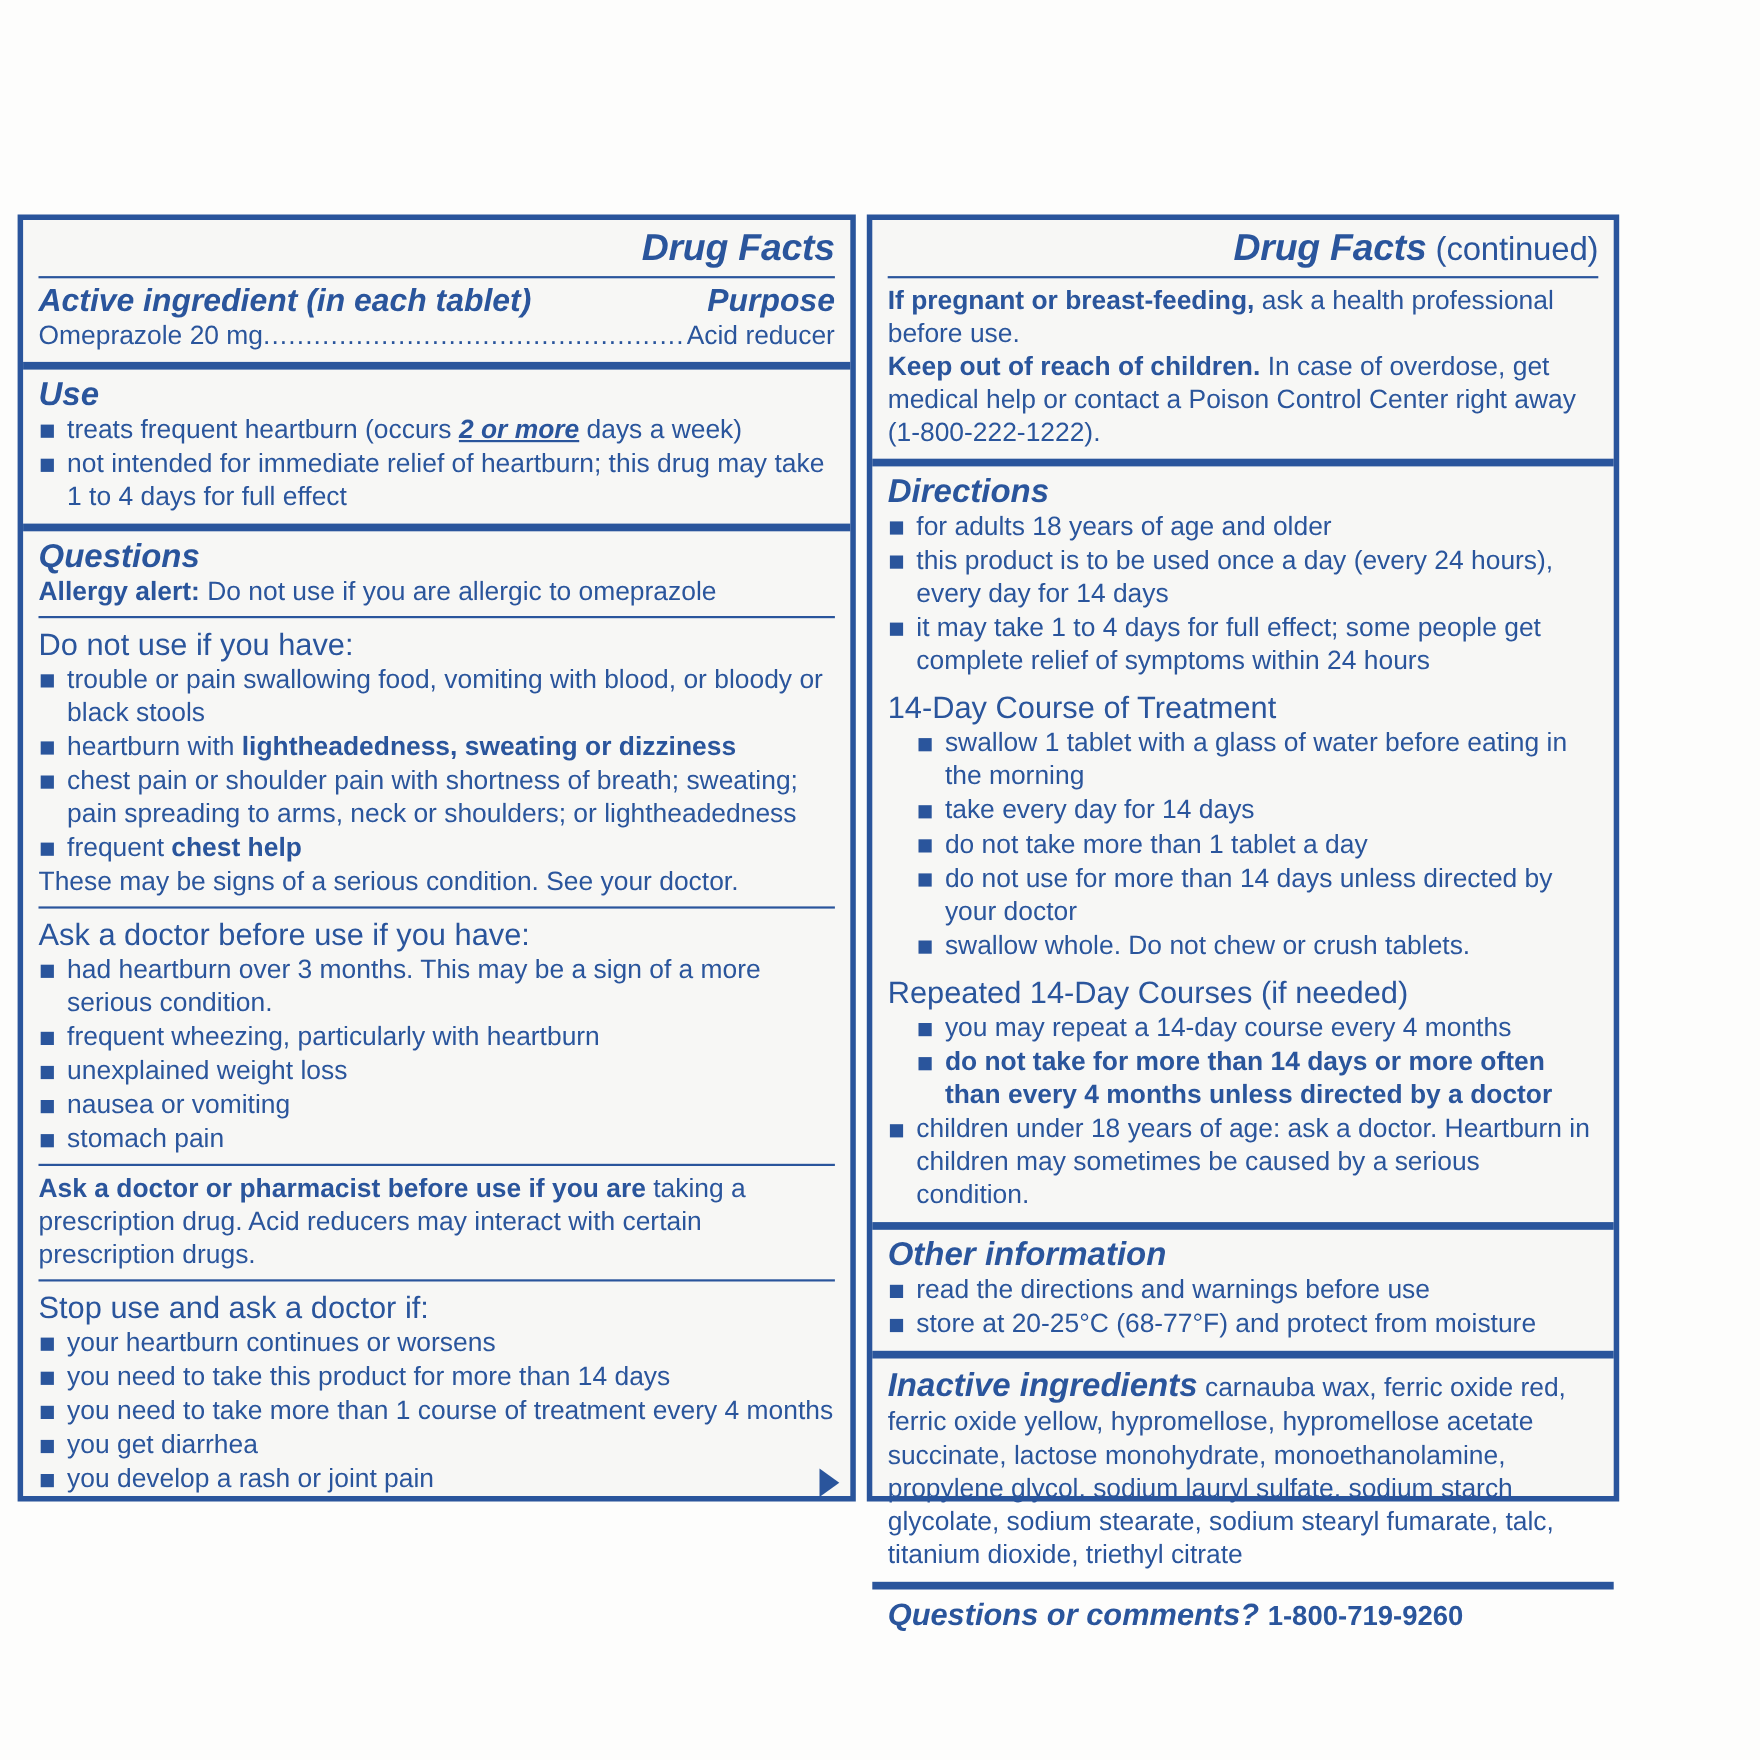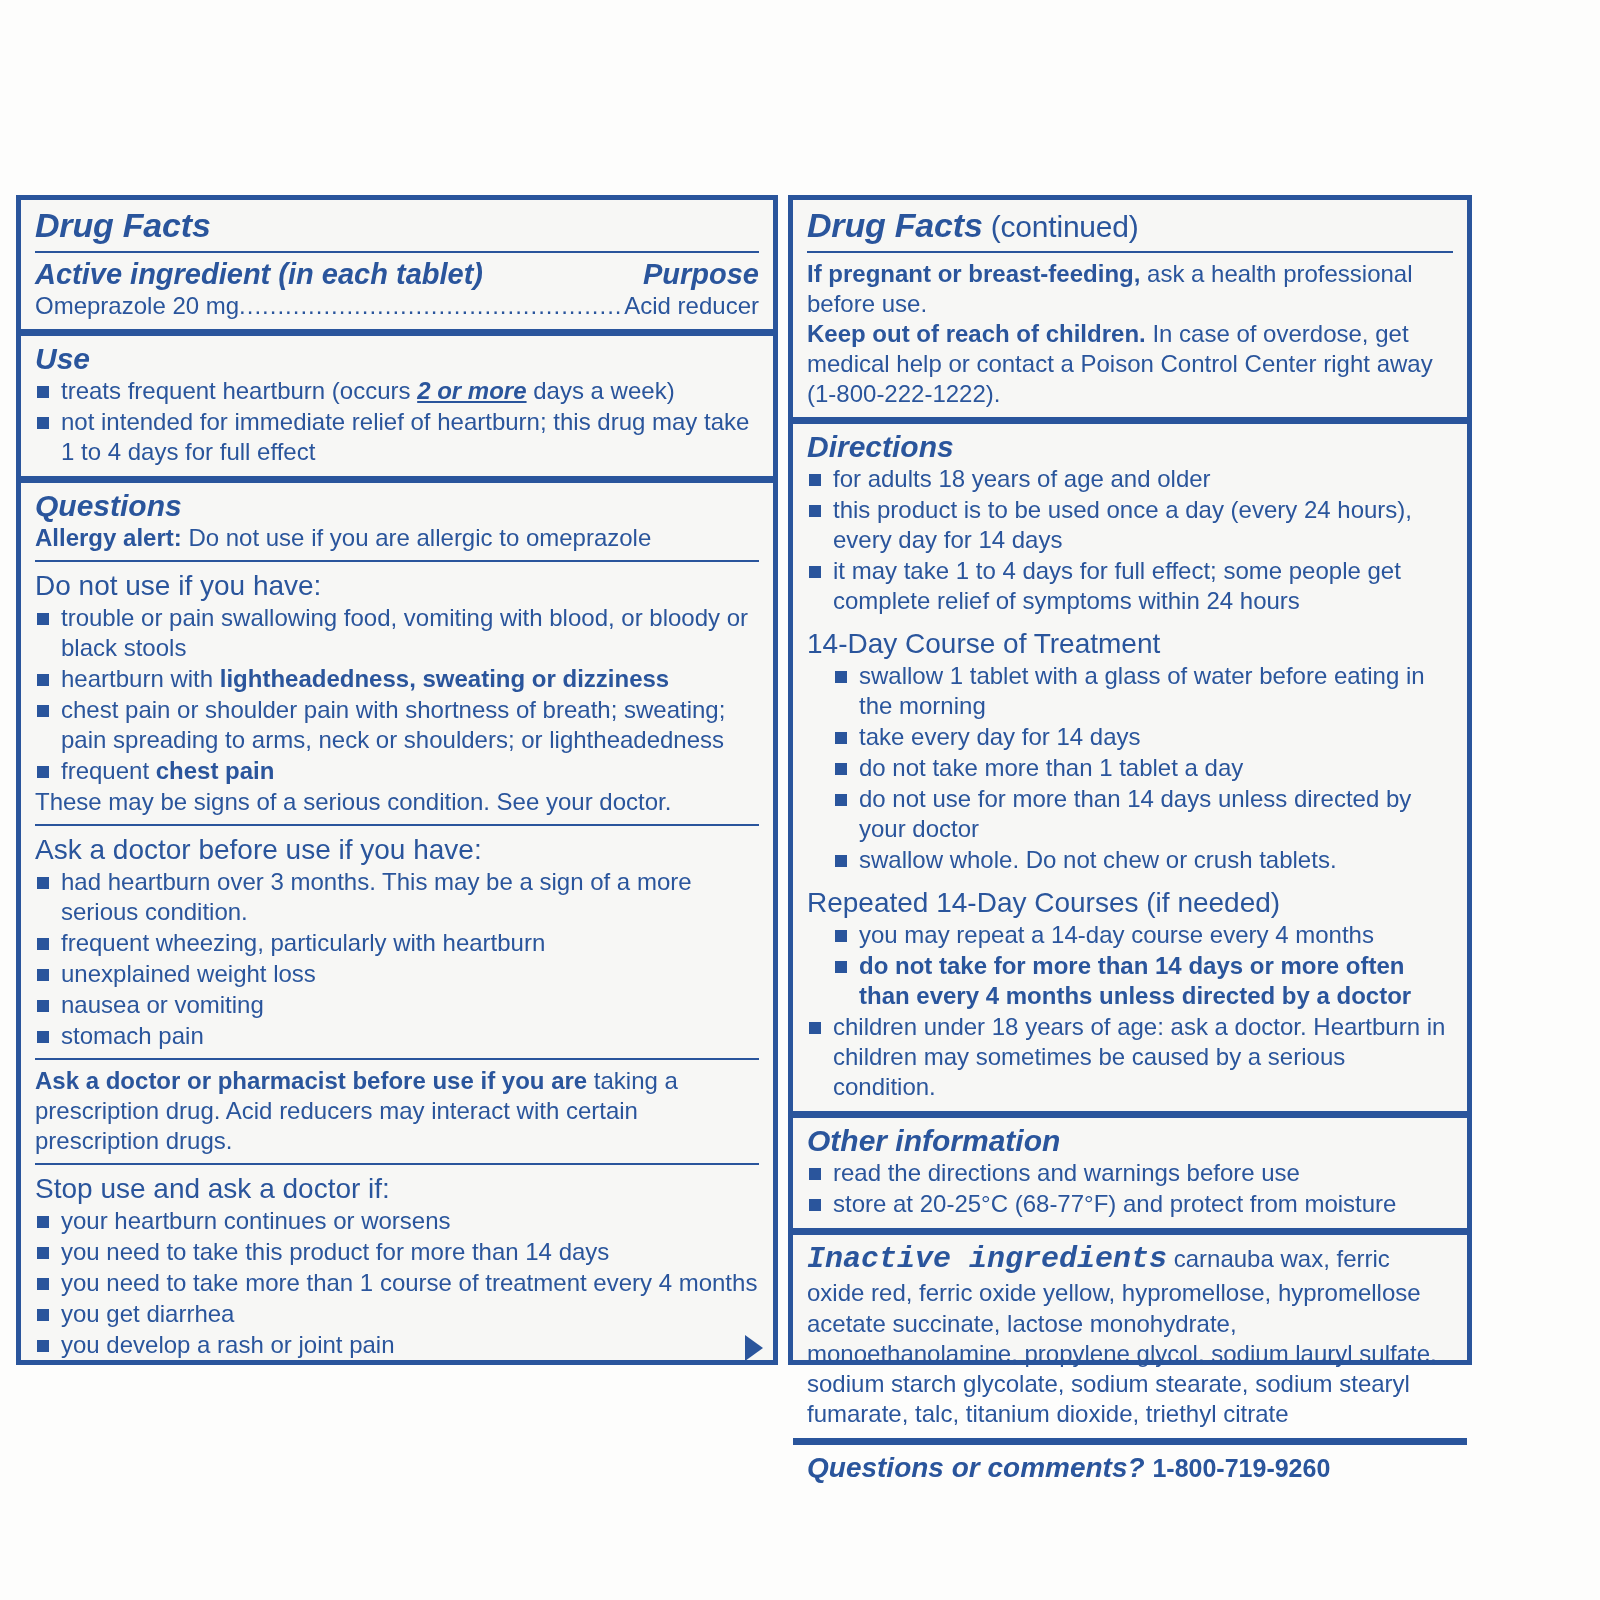--- a/index.html
+++ b/index.html
@@ -45,20 +45,21 @@
     margin:7px 0 6px 0;
   }
 
   h1.dftitle{
     font-size:34px;
     font-style:italic;
     font-weight:bold;
     margin:2px 0 0 0;
     letter-spacing:-.2px;
     line-height:1.05;
+    text-align:right;
   }
   h1.dftitle .cont{
     font-style:normal;
     font-weight:normal;
     font-size:30px;
   }
   h2.sechead{
     font-size:30px;
     font-style:italic;
     font-weight:bold;
@@ -126,21 +127,20 @@
     font-style:italic;
     font-weight:bold;
     line-height:1.2;
   }
   .qline .num{font-style:normal;font-size:25px;}
   .inact{font-size:24px;line-height:1.26;}
   .inact .lbl{
     font-size:30px;
     font-style:italic;
     font-weight:bold;
-    font-family:Liberation Mono, monospace;
   }
 </style>
 </head>
 <body>
 
 <div id="page">
   <div class="cols">
 
     <div class="panel left">
 
@@ -169,21 +169,21 @@
       <div class="sec">
         <h2 class="sechead">Questions</h2>
         <div class="txt"><b>Allergy alert:</b><span> Do not use if you are allergic to omeprazole</span></div>
 
         <div class="rule"></div>
         <div class="sub">Do not use if you have:</div>
         <ul class="bl">
           <li>trouble or pain swallowing food, vomiting with blood, or bloody or black stools</li>
           <li>heartburn with <b>lightheadedness, sweating or dizziness</b></li>
           <li>chest pain or shoulder pain with shortness of breath; sweating; pain spreading to arms, neck or shoulders; or lightheadedness</li>
-          <li>frequent <b>chest pain</b></li>
+          <li>frequent <b>chest help</b></li>
         </ul>
         <div class="txt">These may be signs of a serious condition. See your doctor.</div>
 
         <div class="rule"></div>
         <div class="sub">Ask a doctor before use if you have:</div>
         <ul class="bl">
           <li>had heartburn over 3 months. This may be a sign of a more serious condition.</li>
           <li>frequent wheezing, particularly with heartburn</li>
           <li>unexplained weight loss</li>
           <li>nausea or vomiting</li>

